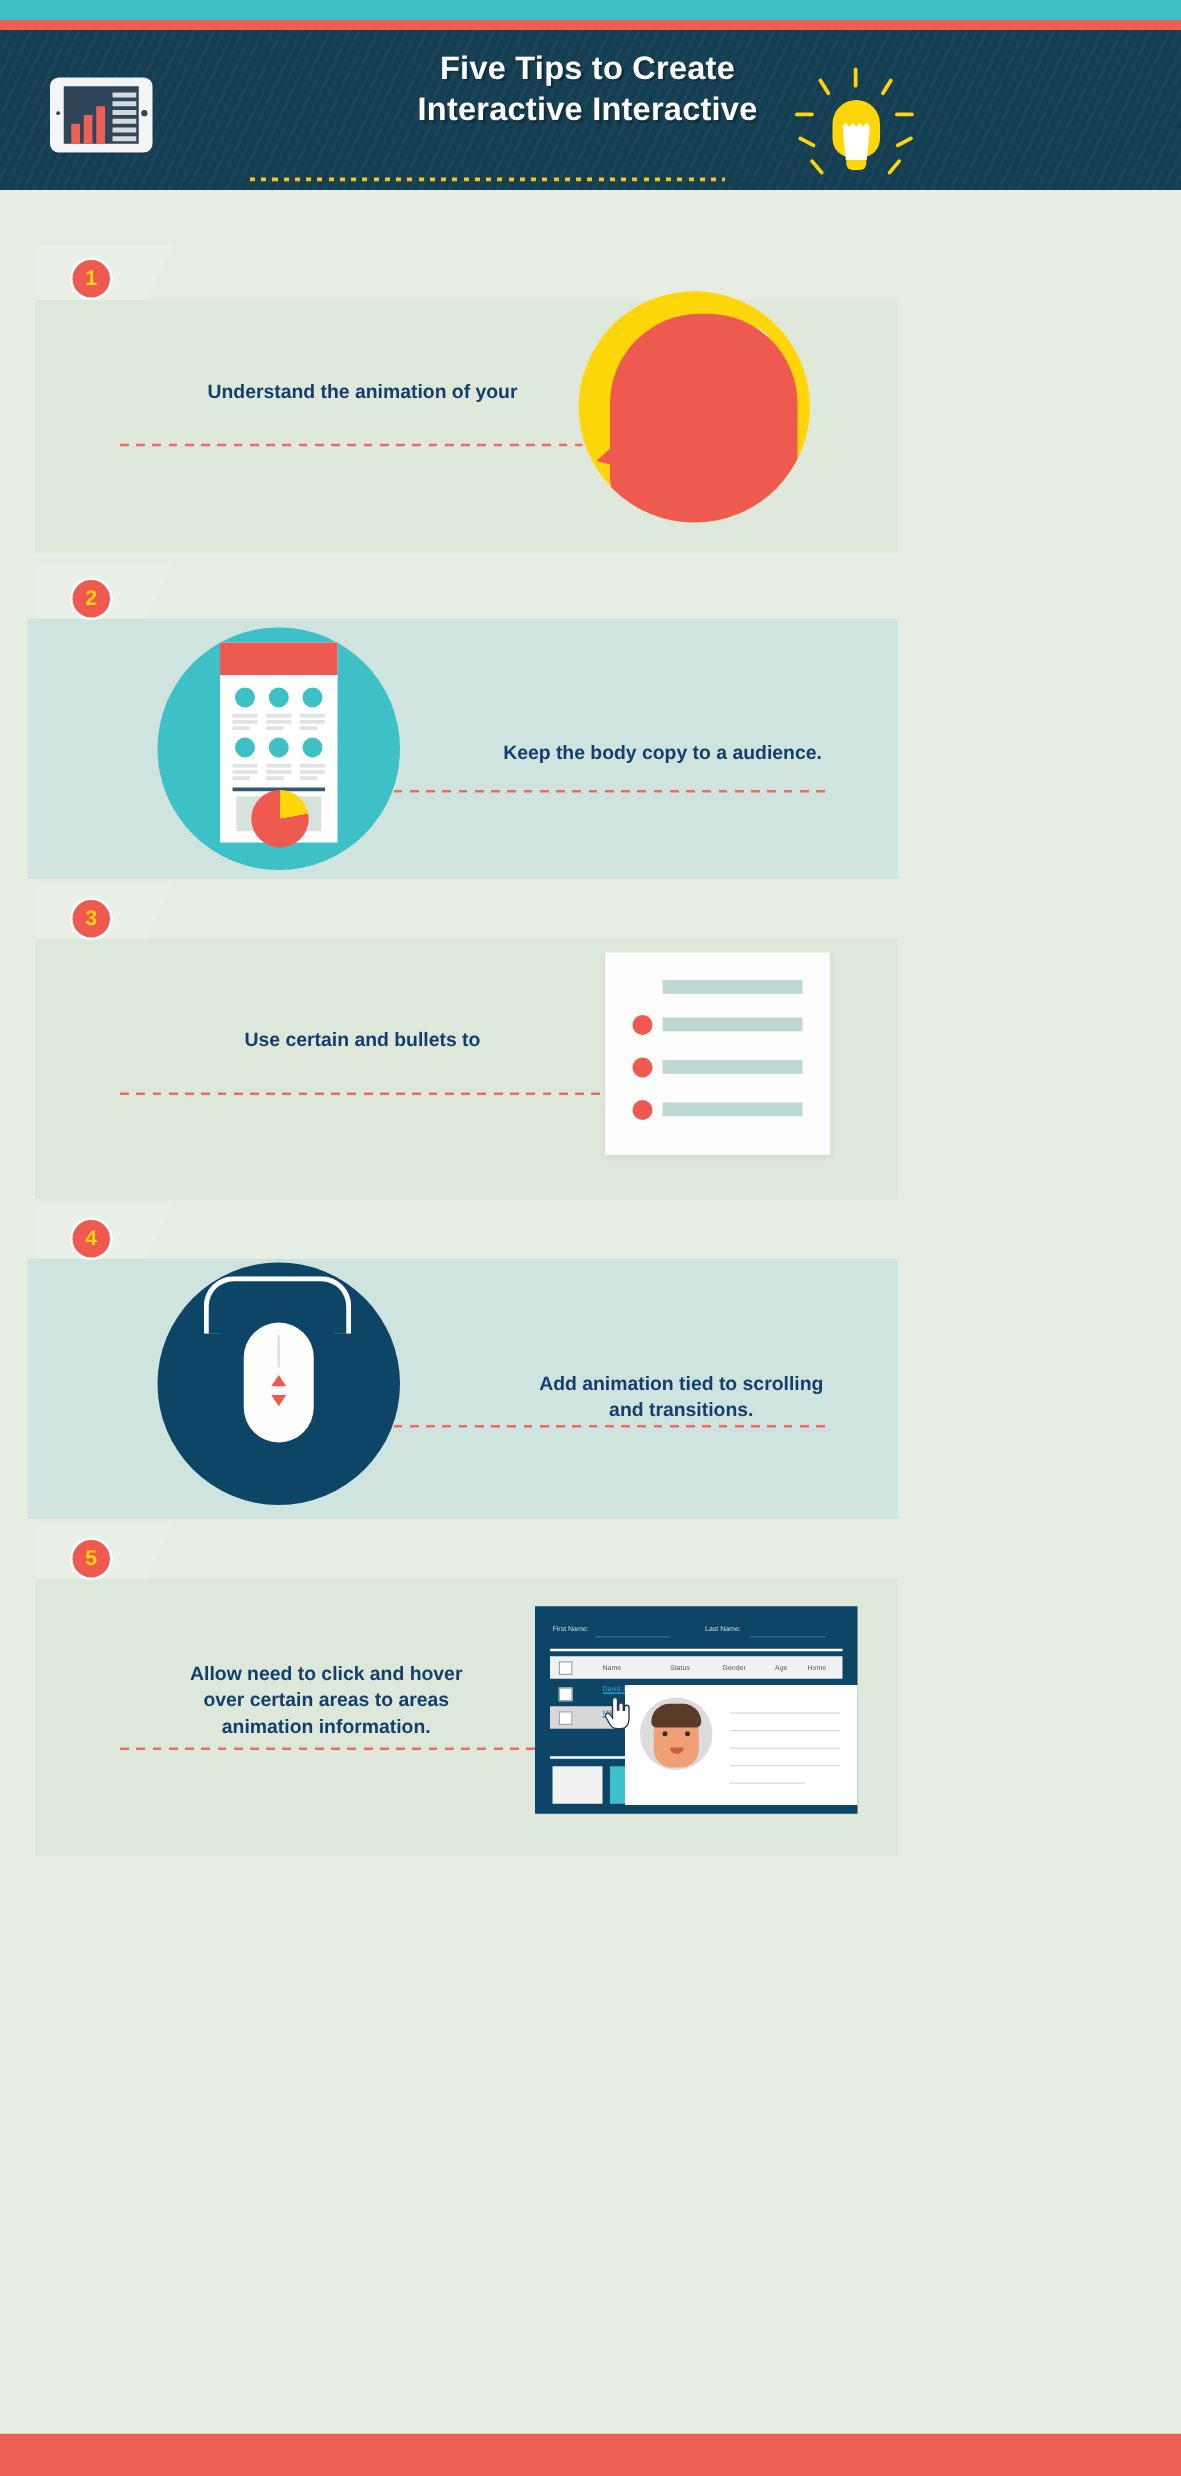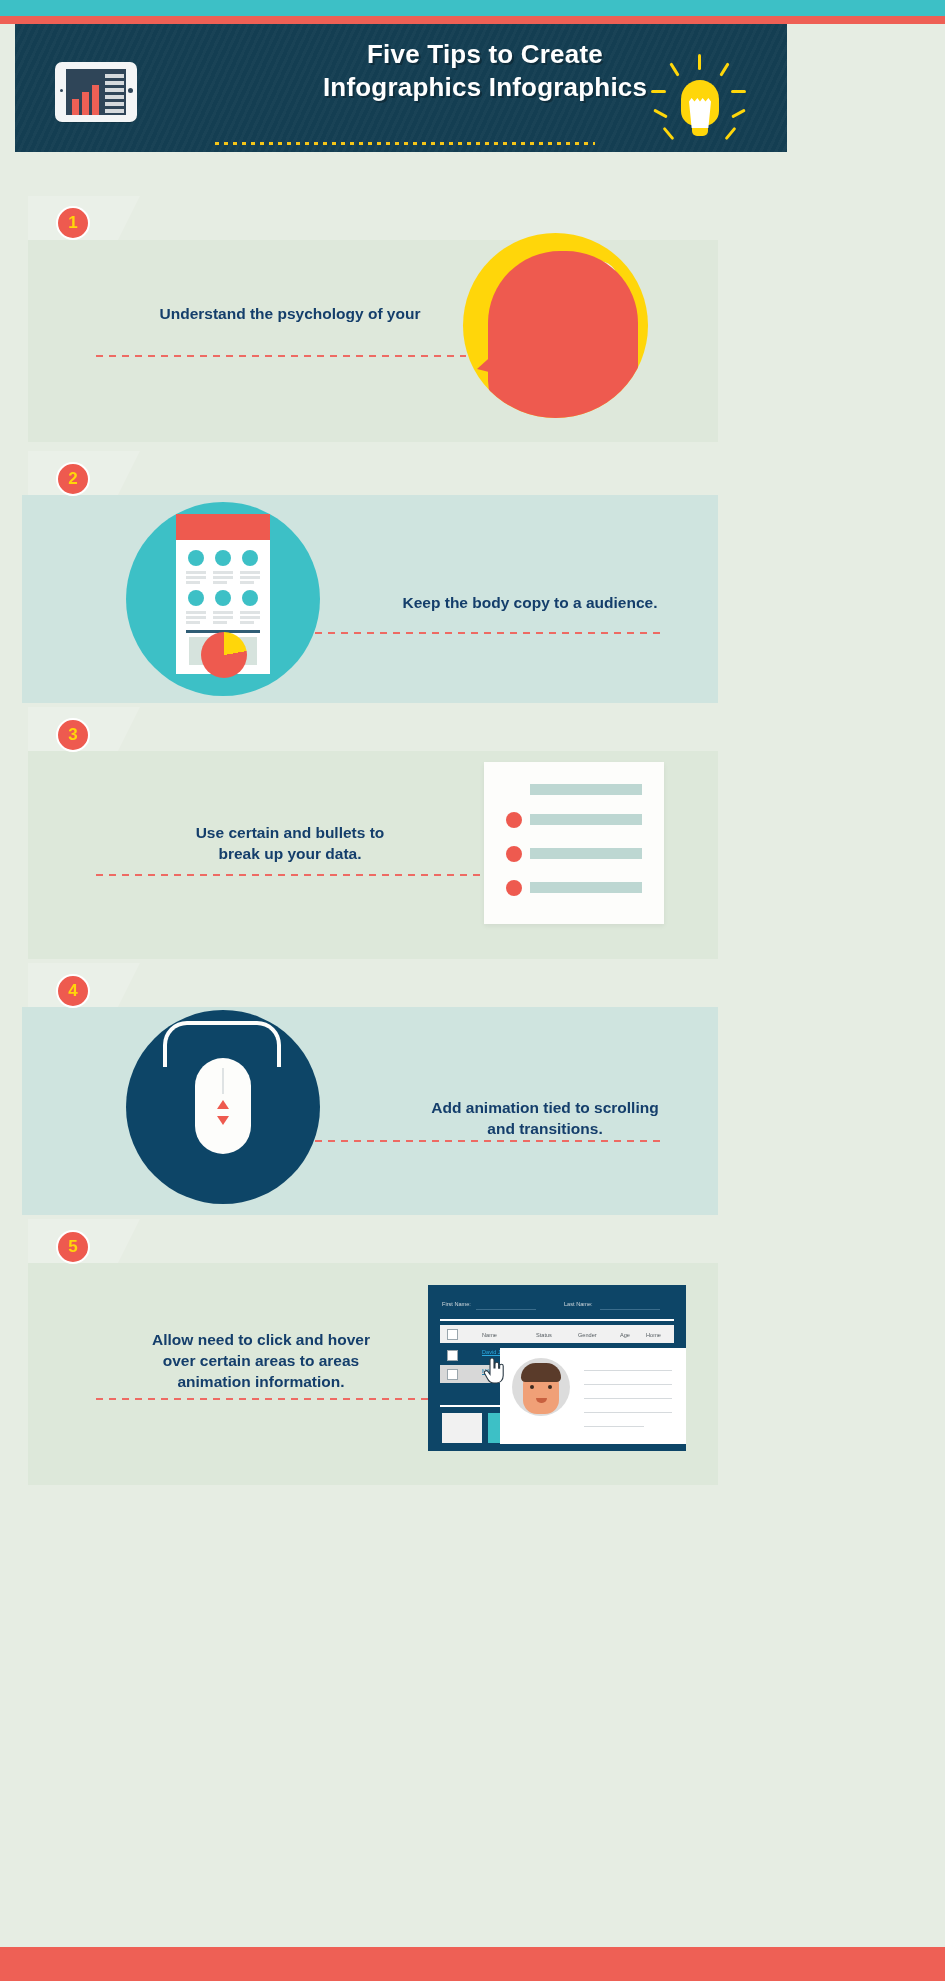--- a/index.html
+++ b/index.html
@@ -9,21 +9,21 @@
     font-family:"Liberation Sans", sans-serif;
     overflow:hidden;
   }
   .page{position:relative;width:945px;height:1981px;overflow:hidden;background:#e6ede3;}
 
   
   .bar-teal{position:absolute;left:0;top:0;width:945px;height:16px;background:#3dc0c6;}
   .bar-red{position:absolute;left:0;top:16px;width:945px;height:8px;background:#ee6055;}
 
   
-  .header{position:absolute;left:15px;top:24px;width:772px;height:128px;background:#143e52;overflow:hidden;}
+  .header{position:absolute;left:0;top:24px;width:945px;height:128px;background:#143e52;overflow:hidden;}
   .header-stripes{position:absolute;inset:0;
     background:repeating-linear-gradient(115deg, rgba(255,255,255,.022) 0 3px, rgba(0,0,0,0) 3px 7px);}
   .header-title{position:absolute;left:180px;top:14px;width:580px;text-align:center;
     color:#ffffff;font-weight:bold;font-size:26px;line-height:33px;letter-spacing:.2px;
     text-shadow:2px 2px 0 rgba(0,0,0,.28);}
   .header-title div{white-space:nowrap;}
   .header-dots{position:absolute;left:200px;top:118px;width:380px;height:3px;
     background:repeating-linear-gradient(to right,#f5c518 0 4px,rgba(0,0,0,0) 4px 9px);}
 
   
@@ -126,21 +126,21 @@
       <div class="ln" style="top:12px;"></div>
       <div class="ln" style="top:19px;"></div>
       <div class="ln" style="top:26px;"></div>
       <div class="ln" style="top:33px;"></div>
       <div class="ln" style="top:40px;"></div>
       <div class="ln" style="top:47px;"></div>
     </div>
 
     <div class="header-title">
       <div>Five Tips to Create</div>
-      <div>Infographics Infographics</div>
+      <div>Interactive Interactive</div>
     </div>
     <div class="header-dots"></div>
 
     <div class="bulb-wrap">
       <div class="bulb"></div>
       <div class="bulb-neck"></div>
       <div class="bulb-fil"></div>
       <div class="ray" style="left:53px;top:0px;height:16px;"></div>
       <div class="ray" style="left:28px;top:8px;height:15px;transform:rotate(-32deg);"></div>
       <div class="ray" style="left:78px;top:8px;height:15px;transform:rotate(32deg);"></div>
@@ -152,21 +152,21 @@
       <div class="ray" style="left:84px;top:72px;height:15px;transform:rotate(40deg);"></div>
     </div>
   </div>
 
   <div class="band" style="left:0;top:196px;width:945px;height:250px;">
     <div class="tab" style="left:28px;top:0;width:90px;"></div>
     <div class="body" style="left:28px;top:44px;width:690px;height:202px;background:#dee8db;"></div>
   </div>
   <div class="num" style="left:56px;top:206px;">1</div>
   <div class="caption" style="left:110px;top:303px;width:360px;">
-    <div>Understand the psychology of your</div>
+    <div>Understand the animation of your</div>
   </div>
   <div class="dash" style="left:96px;top:355px;width:370px;"></div>
 
   <div class="circ" style="left:463px;top:233px;width:185px;height:185px;background:#ffd60a;overflow:hidden;">
     <div class="head-silh" style="left:25px;top:18px;width:150px;height:170px;background:#ee5a4f;
        border-radius:72px 72px 40px 40px;"></div>
     <div style="position:absolute;left:14px;top:100px;width:40px;height:46px;background:#ee5a4f;
        clip-path:polygon(100% 0%,100% 100%,0% 78%);"></div>
     <div style="position:absolute;left:46px;top:30px;width:118px;height:86px;background:#eef2ec;
        border-radius:54px 58px 44px 40px;"></div>
@@ -222,21 +222,20 @@
     <div class="pie" style="left:25px;top:118px;"></div>
   </div>
 
   <div class="band" style="left:0;top:707px;width:945px;height:256px;">
     <div class="tab" style="left:28px;top:0;width:90px;"></div>
     <div class="body" style="left:28px;top:44px;width:690px;height:208px;background:#dde8da;"></div>
   </div>
   <div class="num" style="left:56px;top:718px;">3</div>
   <div class="caption" style="left:110px;top:822px;width:360px;">
     <div>Use certain and bullets to</div>
-    <div>break up your data.</div>
   </div>
   <div class="dash" style="left:96px;top:874px;width:390px;"></div>
 
   <div class="card" style="left:484px;top:762px;width:180px;height:162px;">
     <div class="bline" style="left:46px;top:22px;width:112px;"></div>
     <div class="bdot" style="left:22px;top:50px;"></div>
     <div class="bline" style="left:46px;top:52px;width:112px;"></div>
     <div class="bdot" style="left:22px;top:84px;"></div>
     <div class="bline" style="left:46px;top:86px;width:112px;"></div>
     <div class="bdot" style="left:22px;top:118px;"></div>

